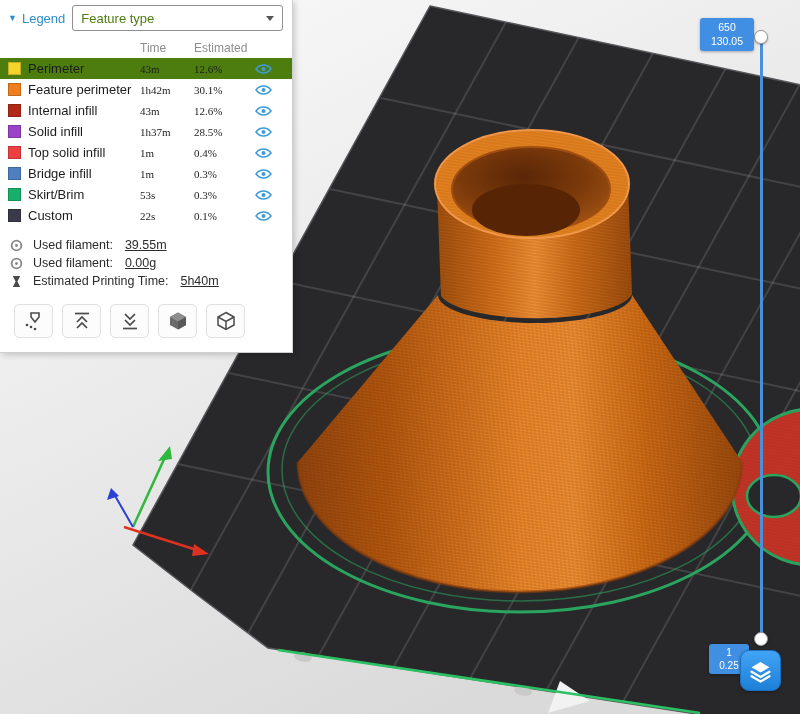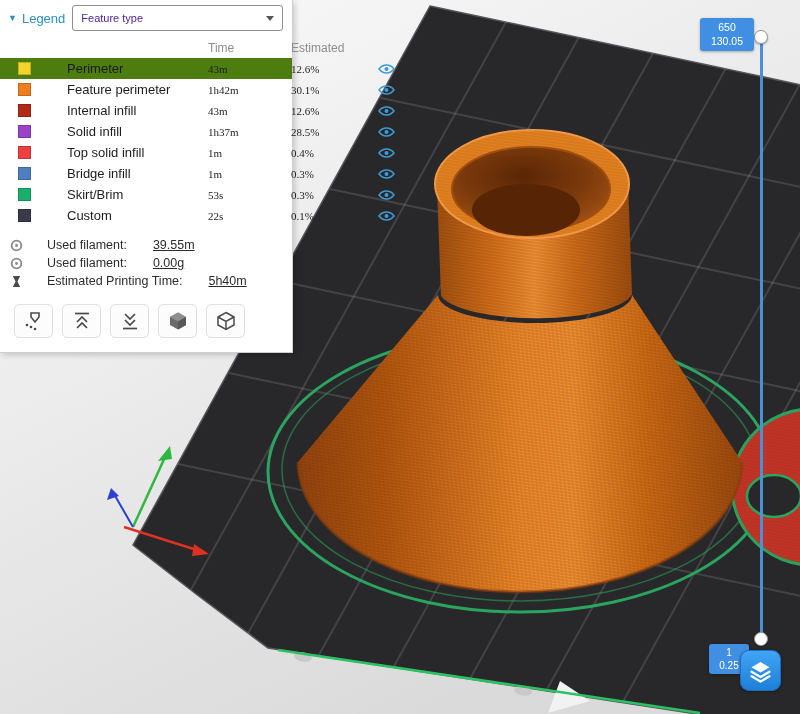--- a/index.html
+++ b/index.html
@@ -9,34 +9,34 @@
 
   
   .legend{position:absolute;left:0;top:0;width:292px;background:#ffffff;
           border-right:1px solid #cfcfcf;border-bottom:1px solid #cfcfcf;
           box-shadow:2px 2px 6px rgba(0,0,0,.18);padding-bottom:8px;font-size:13px;color:#222;}
   .legend-header{display:flex;align-items:center;gap:7px;padding:5px 9px 5px 8px;}
   .legend-title{display:flex;align-items:center;gap:5px;color:#2e8dc8;font-size:13px;cursor:pointer;}
   .tri{font-size:9px;line-height:1;color:#2e8dc8;}
   .dropdown{flex:1;height:24px;border:1px solid #8f8f8f;border-radius:3px;background:#fff;
             display:flex;align-items:center;justify-content:space-between;padding:0 8px;cursor:pointer;}
-  .dropdown .val{font-size:11px;color:#4c1d95;}
+  .dropdown .val{font-size:13px;color:#4d7c0f;}
   .caret{width:0;height:0;border-left:4.5px solid transparent;border-right:4.5px solid transparent;border-top:5.5px solid #555;}
 
   .lrow{display:grid;grid-template-columns:20px 112px 54px 58px 1fr;align-items:center;
-        height:21px;padding:0 18px;gap:29px;}
+        height:21px;padding:0 8px;}
   .lrow.head{color:#8d8d8d;font-size:12px;height:20px;margin-top:2px;}
   .lrow.hl{background:#4d7c0f;}
   .swatch{width:13px;height:13px;display:inline-block;border:1px solid rgba(0,0,0,.18);box-sizing:border-box;}
   .lbl{font-size:13px;color:#1c1c1c;white-space:nowrap;}
   .tm,.pc{font-size:11px;color:#1c1c1c;font-family:Liberation Serif, serif;}
   .eye{justify-self:end;margin-right:12px;display:flex;align-items:center;cursor:pointer;}
 
   .stats{margin-top:10px;}
-  .stat{display:flex;align-items:center;gap:24px;padding:2px 9px;font-size:12.5px;color:#2c2c2c;}
+  .stat{display:flex;align-items:center;gap:10px;padding:2px 9px;font-size:12.5px;color:#2c2c2c;}
   .stat .sval{margin-left:2px;text-decoration:underline;}
   .sicon{display:flex;align-items:center;width:14px;justify-content:center;}
 
   .tools{display:flex;gap:9px;padding:14px 8px 6px 14px;}
   .toolbtn{width:37px;height:32px;display:flex;align-items:center;justify-content:center;
            background:#fcfcfc;border:1px solid #e0e0e0;border-radius:5px;cursor:pointer;}
 
   
   .track{position:absolute;left:760px;top:36px;width:3px;height:604px;border-radius:2px;cursor:pointer;}
   .handle{position:absolute;left:754px;width:14px;height:14px;border-radius:50%;

